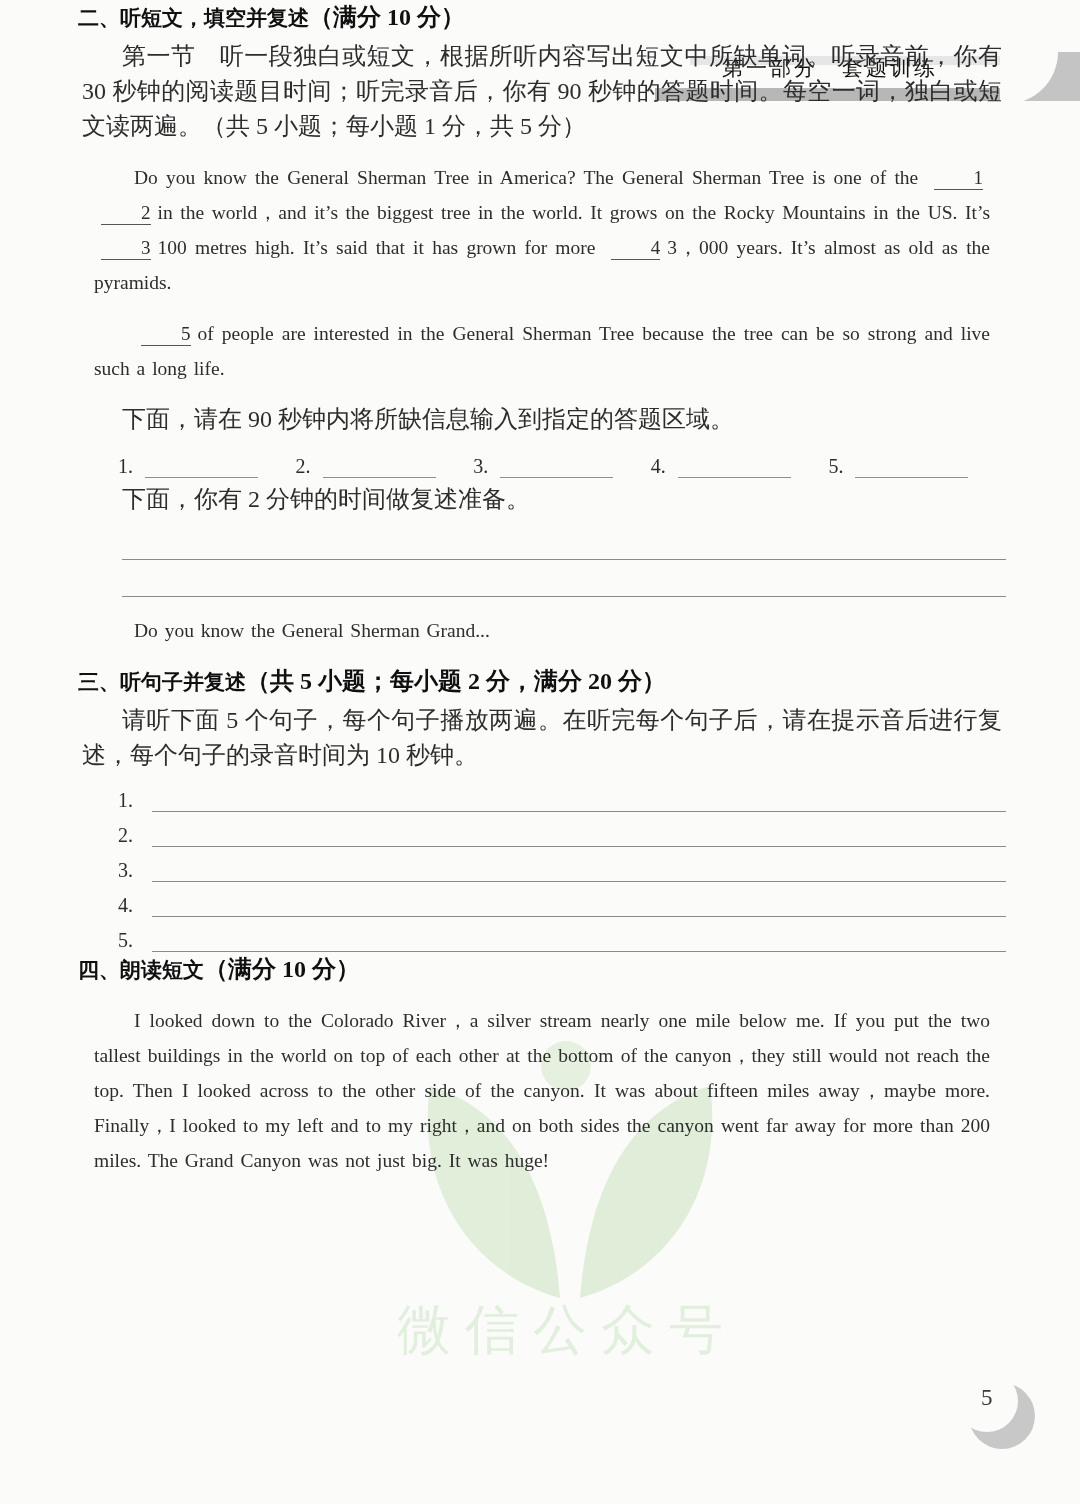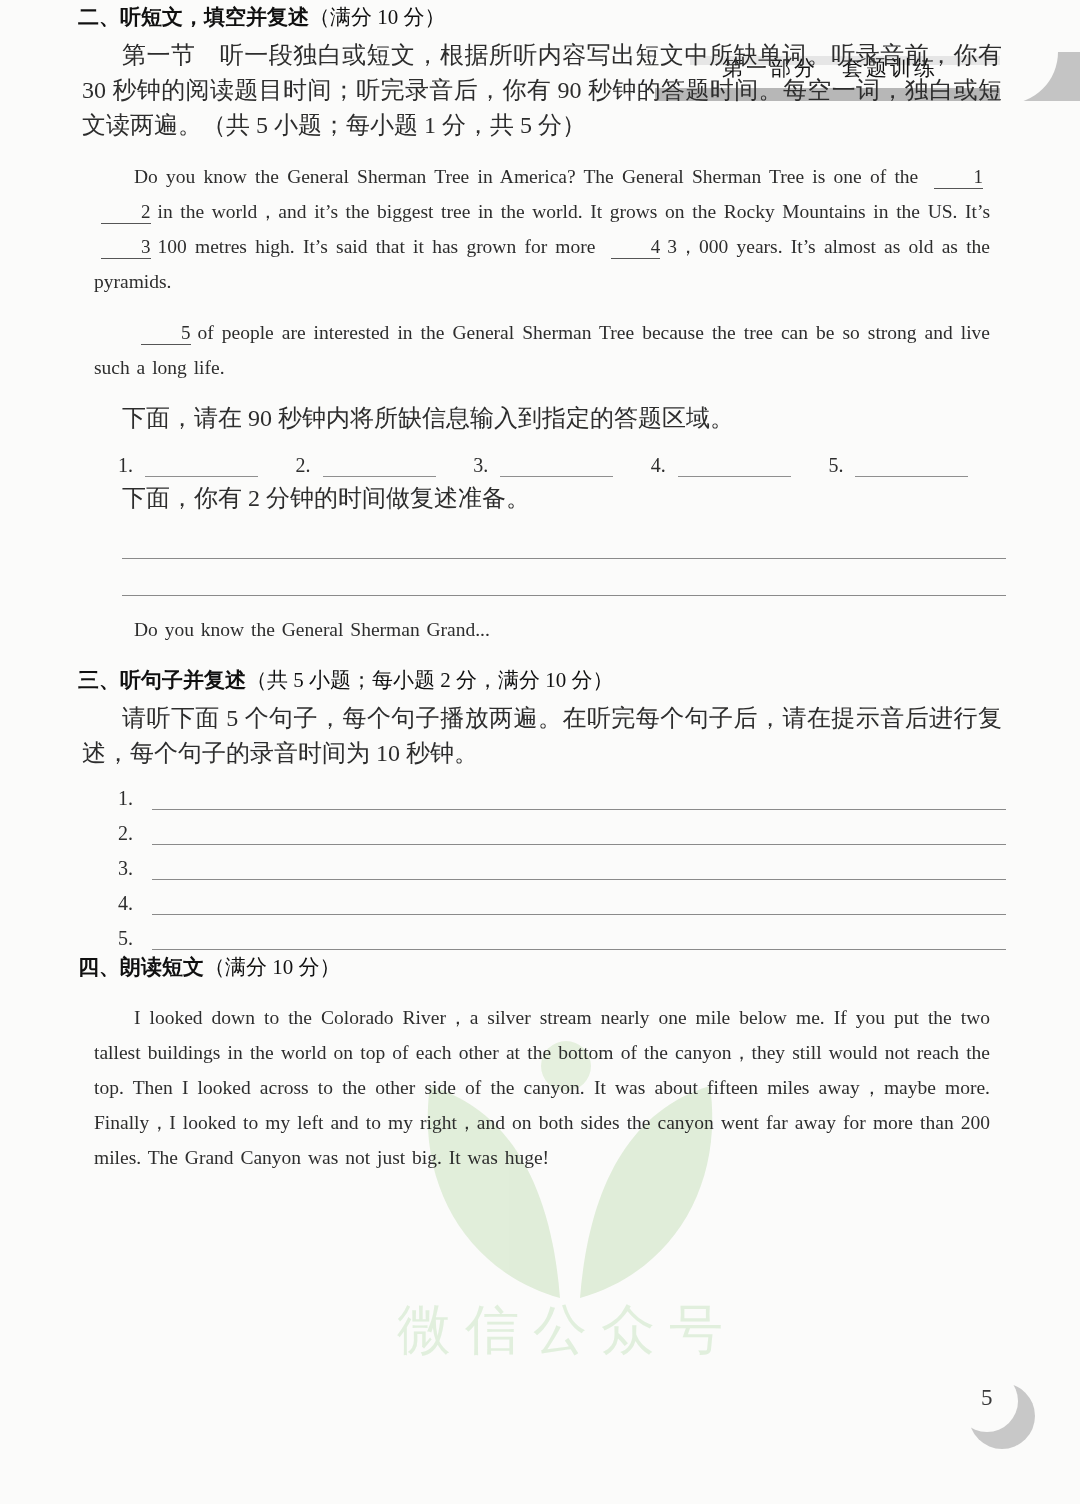--- a/index.html
+++ b/index.html
@@ -28,21 +28,21 @@
   
   .content{position:absolute;left:78px;top:0;width:928px;z-index:1;}
   .cn{font-size:24px;line-height:35px;text-align:justify;margin:4px;}
   .cn-ind{text-indent:40px;}
   .en{font-size:19.5px;line-height:35px;text-align:justify;word-spacing:2px;margin:16px;}
   .en-ind{text-indent:40px;}
   h2.sec{
     font-size:21px;line-height:34px;margin:0;font-weight:bold;color:#101010;
     font-family:"Liberation Sans","DejaVu Sans",sans-serif;
   }
-  h2.sec .sec-score{font-family:"Liberation Serif","DejaVu Serif",serif;font-weight:normal;font-size:21px;}
+  h2.sec .sec-score{font-family:"Liberation Serif","DejaVu Serif",serif;font-weight:bold;font-size:24px;}
   .mt-first{margin-top:142px;}
   .mt-sec{margin-top:8px;}
   .blank{
     display:inline-block;min-width:48px;margin:0 7px;
     border-bottom:1.5px solid #555;text-align:center;
     font-size:19px;line-height:20px;padding-bottom:1px;
   }
   
   .ans-row{display:flex;margin-left:40px;height:37px;align-items:flex-end;}
   .ans-cell{flex:1;display:flex;align-items:flex-end;}
@@ -116,21 +116,21 @@
 
     <p class="cn cn-ind">下面，你有 2 分钟的时间做复述准备。</p>
 
     <div class="rule-wrap">
       <div class="rule-line"></div>
       <div class="rule-line"></div>
     </div>
 
     <p class="en en-ind">Do you know the General Sherman Grand...</p>
 
-    <h2 class="sec mt-sec"><span>三、听句子并复述</span><span class="sec-score">（共 5 小题；每小题 2 分，满分 10 分）</span></h2>
+    <h2 class="sec mt-sec"><span>三、听句子并复述</span><span class="sec-score">（共 5 小题；每小题 2 分，满分 20 分）</span></h2>
 
     <p class="cn cn-ind">请听下面 5 个句子，每个句子播放两遍。在听完每个句子后，请在提示音后进行复述，每个句子的录音时间为 10 秒钟。</p>
 
     <div>
       <div class="s3-row">
           <span class="s3-num">1.</span>
           <span class="s3-line"></span>
         </div>
       <div class="s3-row">
           <span class="s3-num">2.</span>

